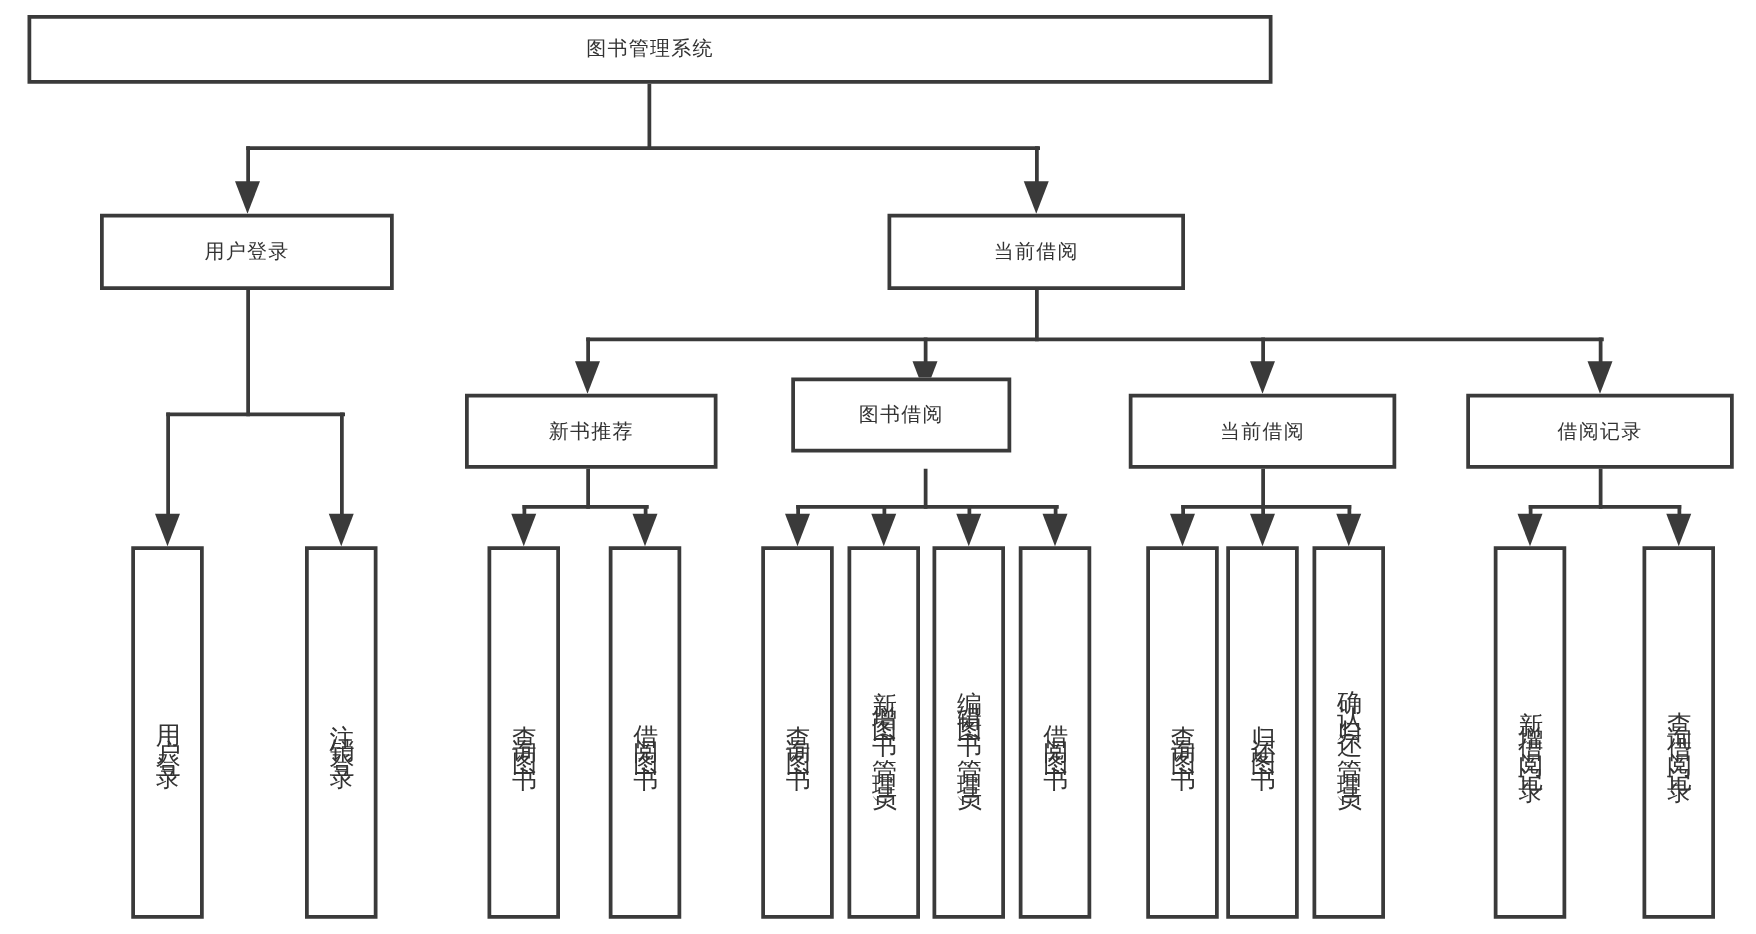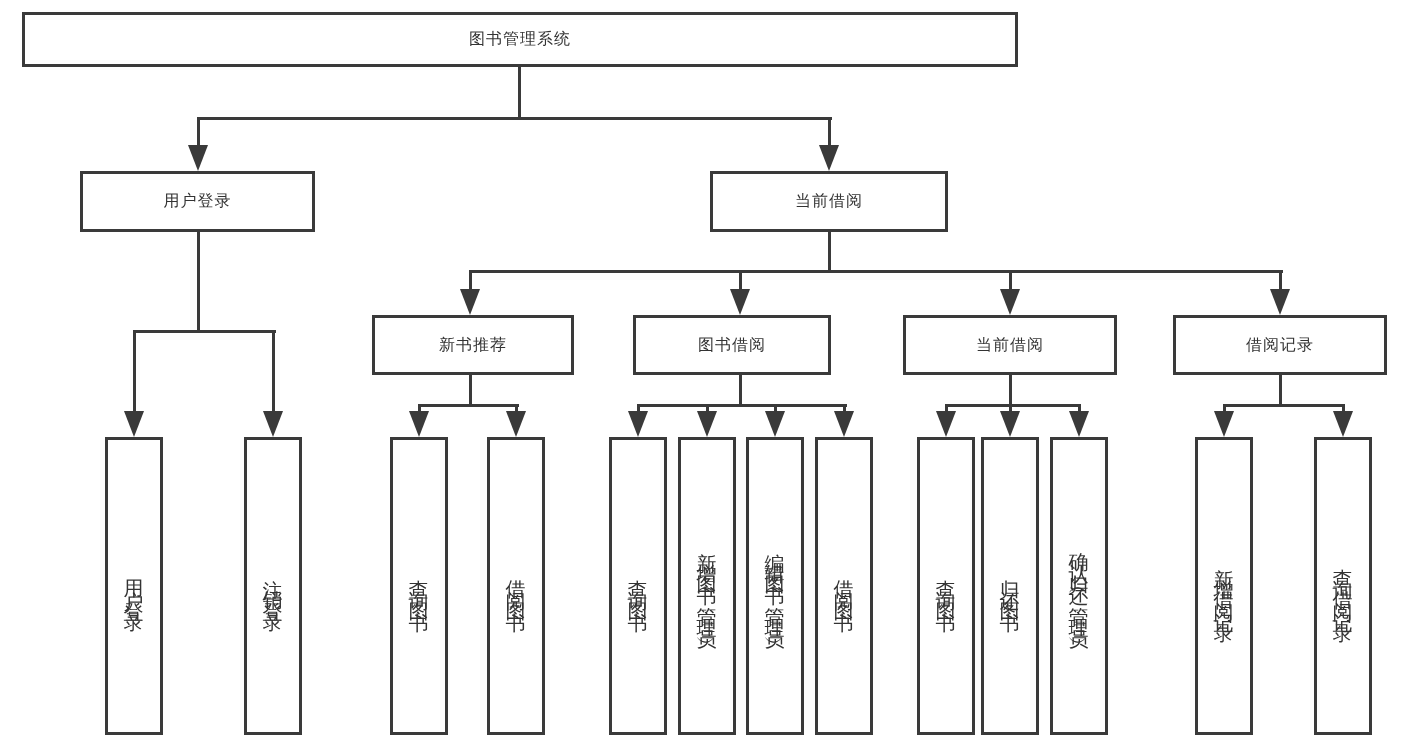--- a/index.html
+++ b/index.html
@@ -101,21 +101,21 @@
   <div class="line" style="left:739px;top:270px;width:3px;height:21px"></div>
   <div class="arrow" style="left:730px;top:289px"></div>
   <div class="line" style="left:1009px;top:270px;width:3px;height:21px"></div>
   <div class="arrow" style="left:1000px;top:289px"></div>
   <div class="line" style="left:1279px;top:270px;width:3px;height:21px"></div>
   <div class="arrow" style="left:1270px;top:289px"></div>
 
   <div class="box" style="left:372px;top:315px;width:202px;height:60px">
     <span class="h-label">新书推荐</span>
   </div>
-  <div class="box" style="left:633px;top:315px;width:198px;height:60px">
+  <div class="box" style="left:633px;top:302px;width:176px;height:60px">
     <span class="h-label">图书借阅</span>
   </div>
   <div class="box" style="left:1173px;top:315px;width:214px;height:60px">
     <span class="h-label">借阅记录</span>
   </div>
   <div class="box" style="left:903px;top:315px;width:214px;height:60px">
     <span class="h-label">当前借阅</span>
   </div>
 
   <div class="line" style="left:469px;top:375px;width:3px;height:32px"></div>

